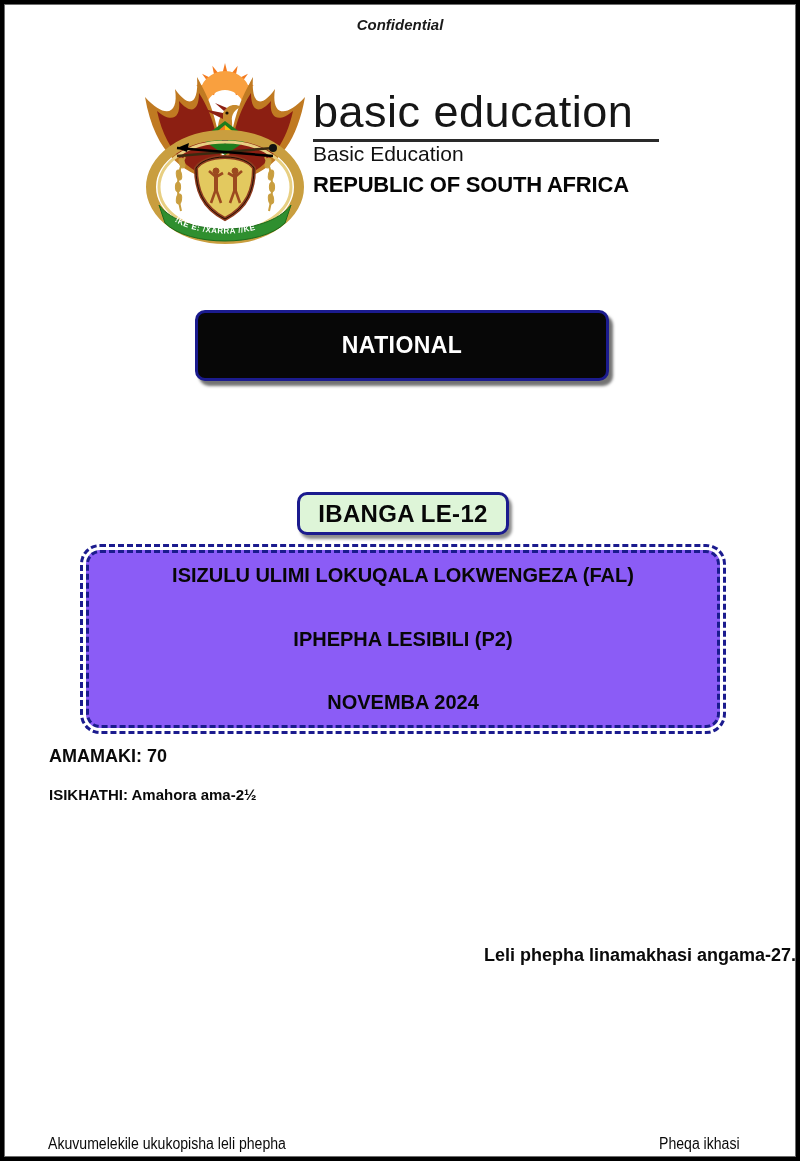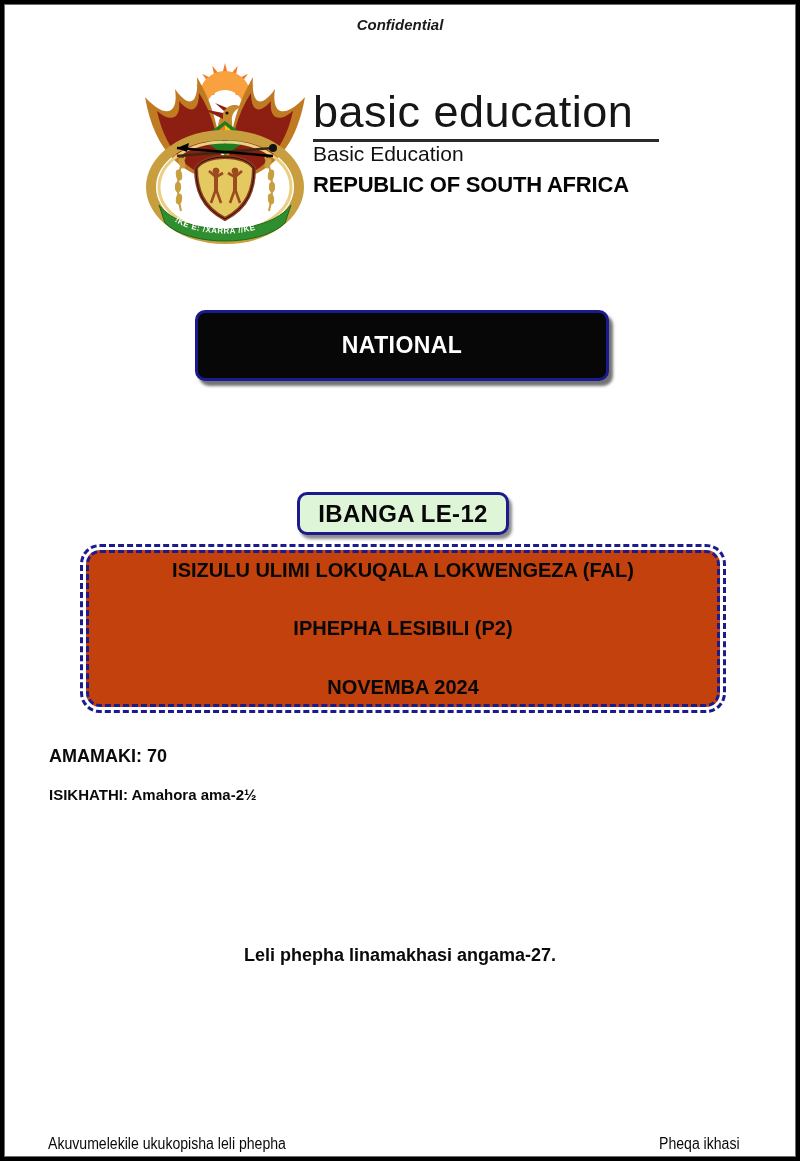--- a/index.html
+++ b/index.html
@@ -23,28 +23,28 @@
     box-shadow:4px 5px 3px rgba(0,0,0,0.55);
     display:flex;flex-direction:column;justify-content:center;align-items:center;
     color:#fff;font-weight:700;font-size:23px;line-height:1.28;letter-spacing:0.4px;text-align:right;}
 
   .grade-box{position:absolute;left:293px;top:440px;width:212px;height:43px;box-sizing:border-box;
     background:#def5d8;border:3px solid #1b1b8e;border-radius:10px;
     box-shadow:3px 4px 3px rgba(0,0,0,0.45);
     display:flex;justify-content:center;align-items:center;
     font-weight:700;font-size:24px;color:#070707;letter-spacing:0.3px;margin-top:48px;}
 
-  .exam-box{position:absolute;left:82px;top:546px;width:634px;height:157px;box-sizing:border-box;
-    background:#c2410c;border:3px dashed #1b1b8e;outline:3px dashed #1b1b8e;outline-offset:3px;border-radius:14px;
+  .exam-box{position:absolute;left:82px;top:546px;width:634px;height:178px;box-sizing:border-box;
+    background:#8b5cf6;border:3px dashed #1b1b8e;outline:3px dashed #1b1b8e;outline-offset:3px;border-radius:14px;
     display:flex;flex-direction:column;justify-content:space-evenly;align-items:center;
     font-weight:700;font-size:20px;color:#070707;text-align:center;padding:4px 10px;gap:34px;}
 
   .marks{position:absolute;left:45px;top:742px;font-weight:700;font-size:18px;}
   .time{position:absolute;left:45px;top:782px;font-weight:700;font-size:15px;}
-  .pages-note{position:absolute;left:0;top:941px;width:100%;text-align:center;font-weight:700;font-size:18px;}
+  .pages-note{position:absolute;left:0;top:941px;width:100%;text-align:right;font-weight:700;font-size:18px;}
 
   .footer-left{position:absolute;left:44px;top:1131px;font-size:16px;transform:scaleX(0.88);transform-origin:left center;white-space:nowrap;}
   .footer-right{position:absolute;right:56px;top:1131px;font-size:16px;transform:scaleX(0.88);transform-origin:right center;white-space:nowrap;}
 </style>
 </head>
 <body>
 
 <div class="page">
 
   <div class="confidential">Confidential</div>

